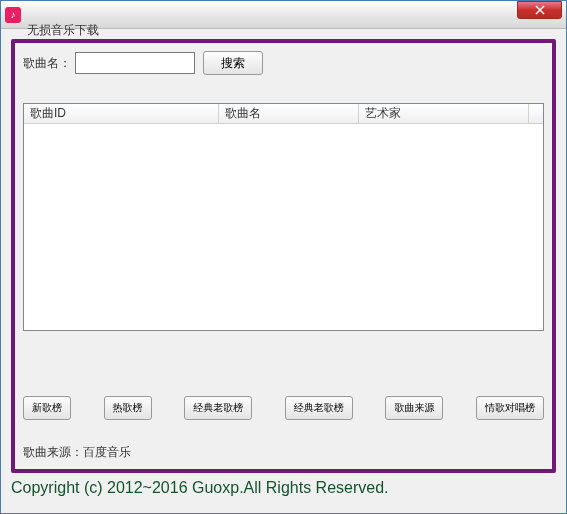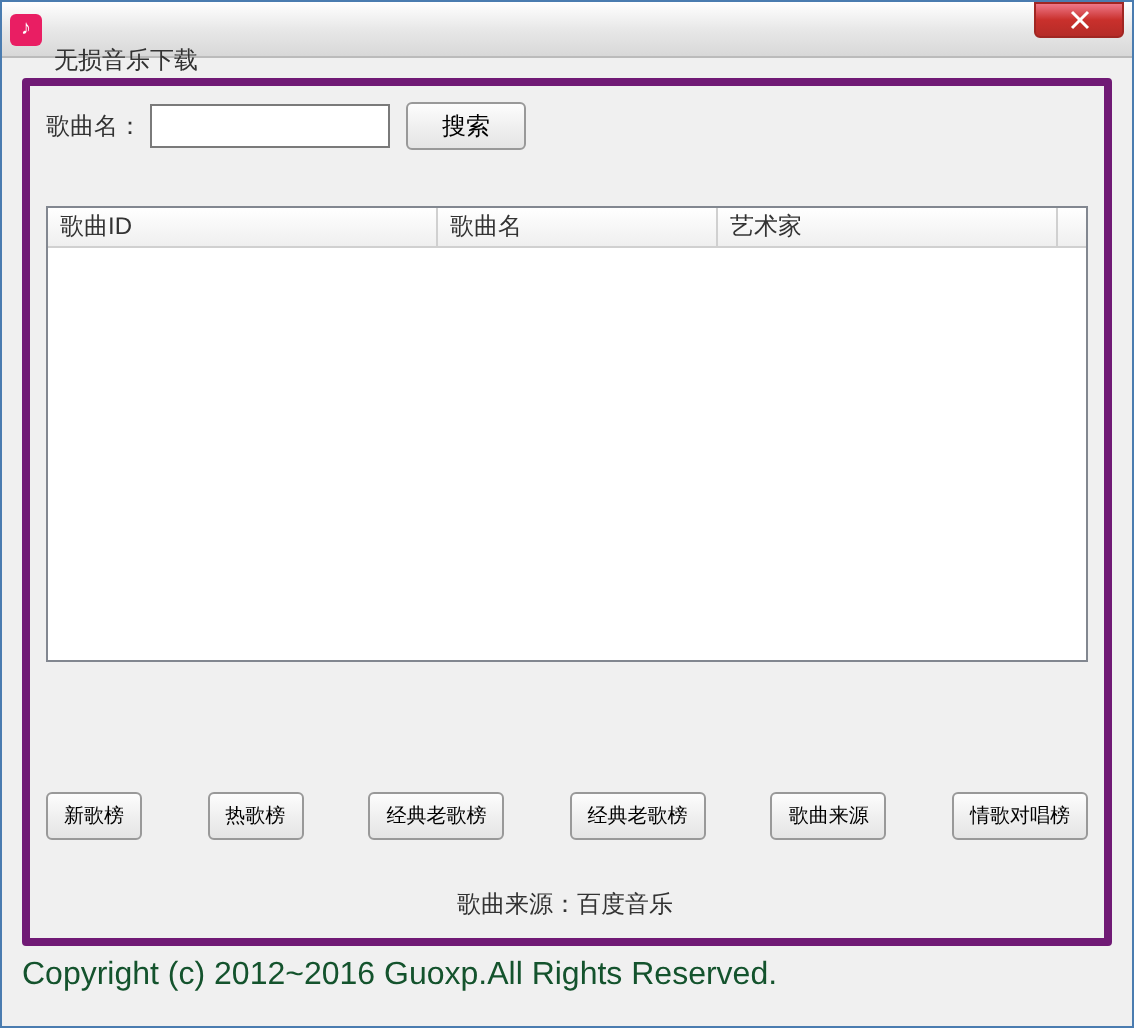--- a/index.html
+++ b/index.html
@@ -158,21 +158,21 @@
       background: linear-gradient(to bottom, #fdfdfd 0%, #f0f0f0 50%, #e5e5e5 100%);
       border: 1px solid #999;
       border-radius: 3px;
       cursor: pointer;
       font-size: 10px;
       font-family: inherit;
       white-space: nowrap;
       margin-top: 37px;
     }
     .source-row {
-      text-align: center;
+      text-align: left;
       padding: 4px 2px 0 0;
       color: #333;
       font-size: 12px;
     }
     .copyright {
       text-align: left;
       color: #14532d;
       font-size: 16px;
       padding: 6px 0;
     }

